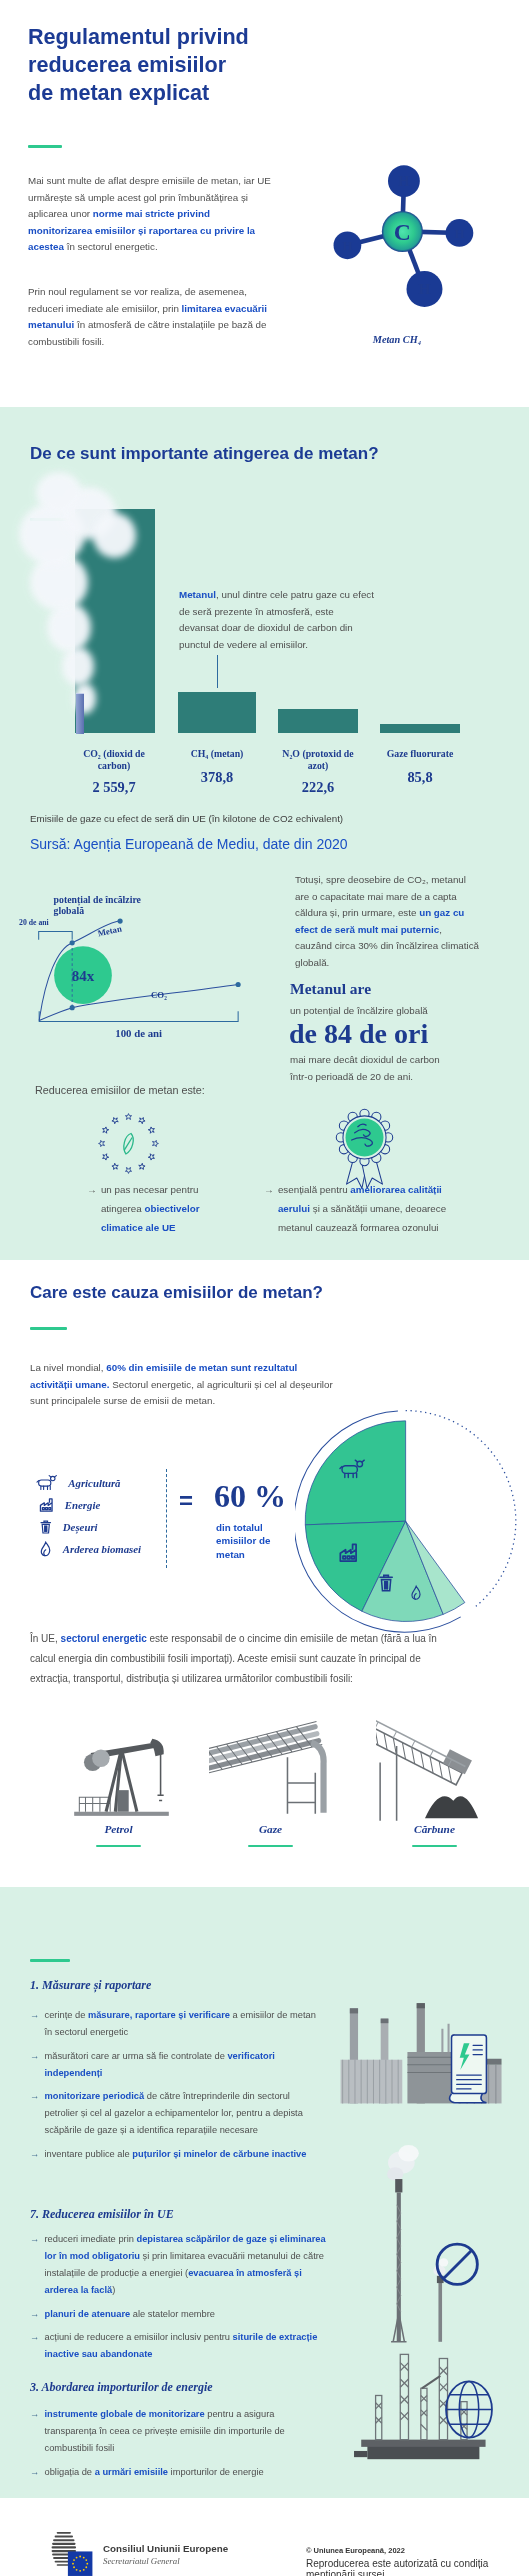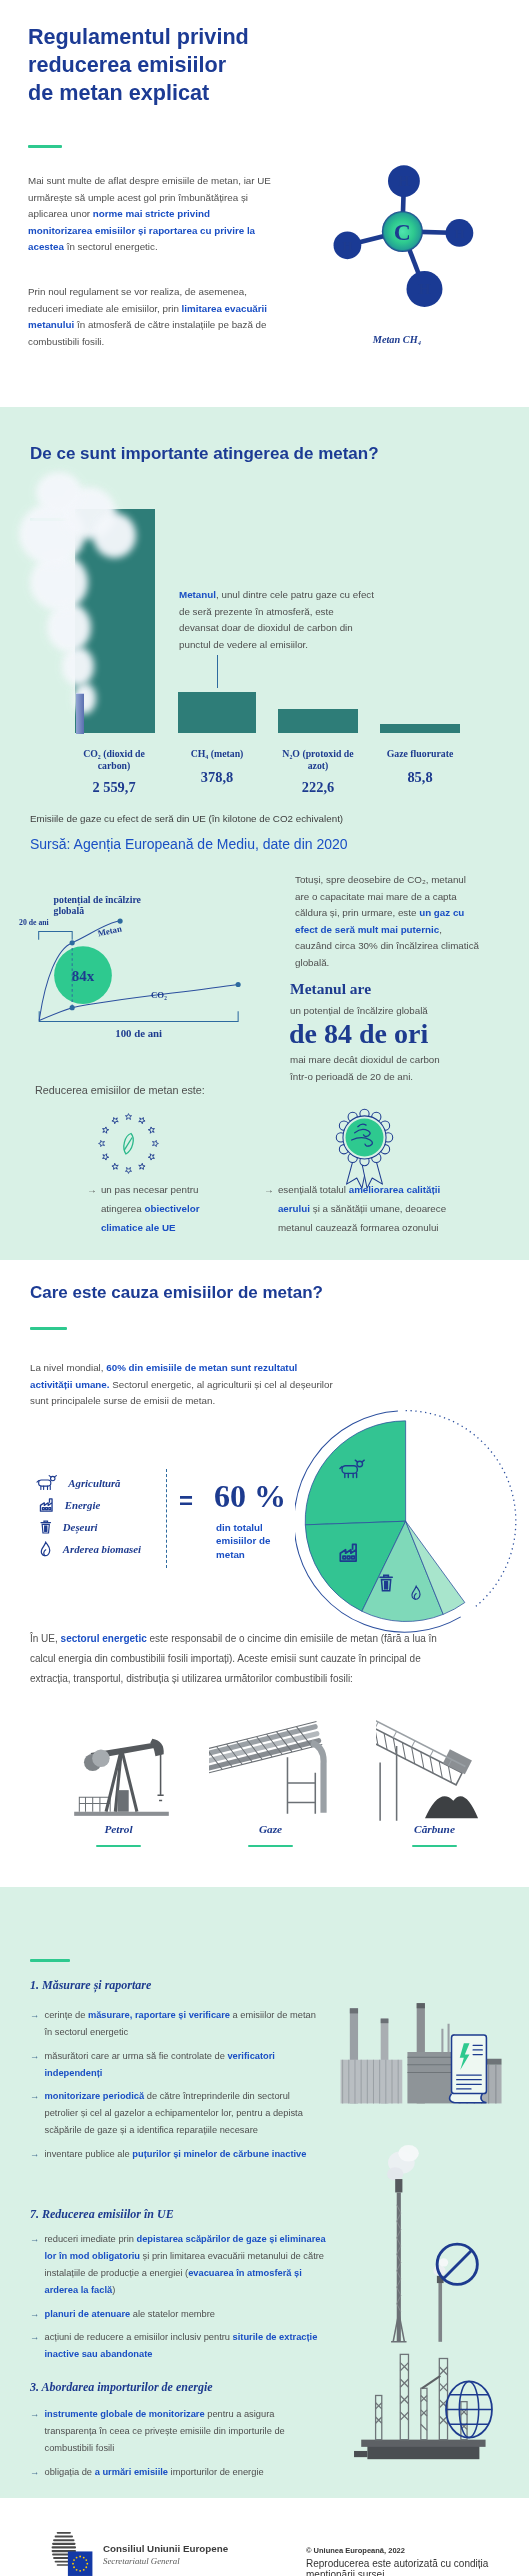--- a/index.html
+++ b/index.html
@@ -228,21 +228,21 @@
       <path d="M62,38 q8,-8 16,-3"></path>
     </g>
   </svg>
 
   <div class="benefit-text" style="left:87px;top:1180px;width:130px;">
     <span class="arr">→</span>
     <span><span>un pas necesar pentru atingerea </span><span class="em-blue">obiectivelor climatice ale UE</span></span>
   </div>
   <div class="benefit-text" style="left:264px;top:1180px;width:198px;">
     <span class="arr">→</span>
-    <span><span>esențială totalul </span><span class="em-blue">ameliorarea calității aerului</span><span> și a sănătății umane, deoarece metanul cauzează formarea ozonului</span></span>
+    <span><span>esențială pentru </span><span class="em-blue">ameliorarea calității aerului</span><span> și a sănătății umane, deoarece metanul cauzează formarea ozonului</span></span>
   </div>
 
   <h2 class="abs" style="left:30px;top:1283px;width:392px;">Care este cauza emisiilor de metan?</h2>
   <div class="dash" style="left:30px;top:1327px;width:37px;"></div>
   <p class="abs body-t" style="left:30px;top:1360px;width:309px;margin:0;"><span>La nivel mondial, </span><span class="em-blue">60% din emisiile de metan sunt rezultatul activității umane.</span><span> Sectorul energetic, al agriculturii și cel al deșeurilor sunt principalele surse de emisii de metan.</span></p>
 
   <div class="legend-row" style="left:36px;top:1475px;">
     <svg width="23" height="15.5" viewBox="0 0 40 28">
         <use href="#ic-cow"></use>
       </svg>

